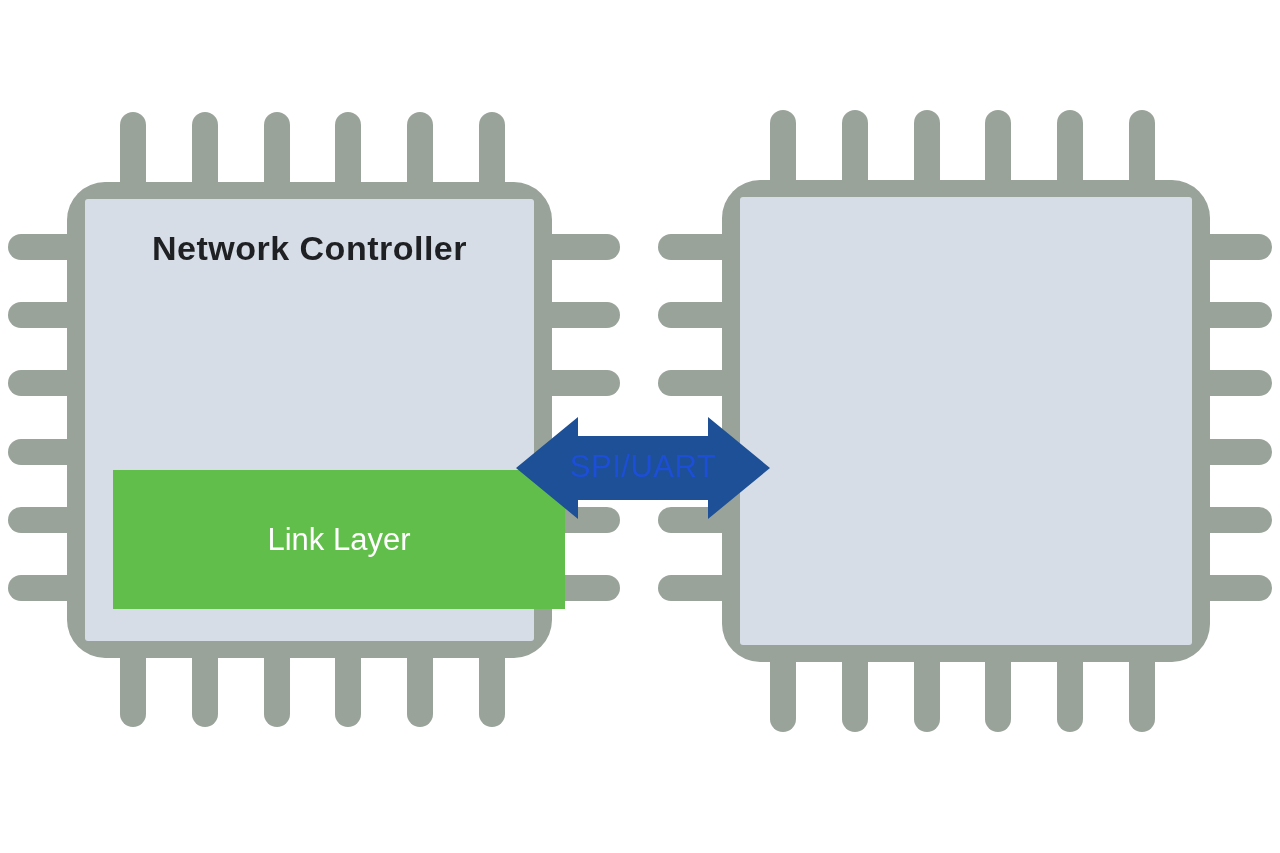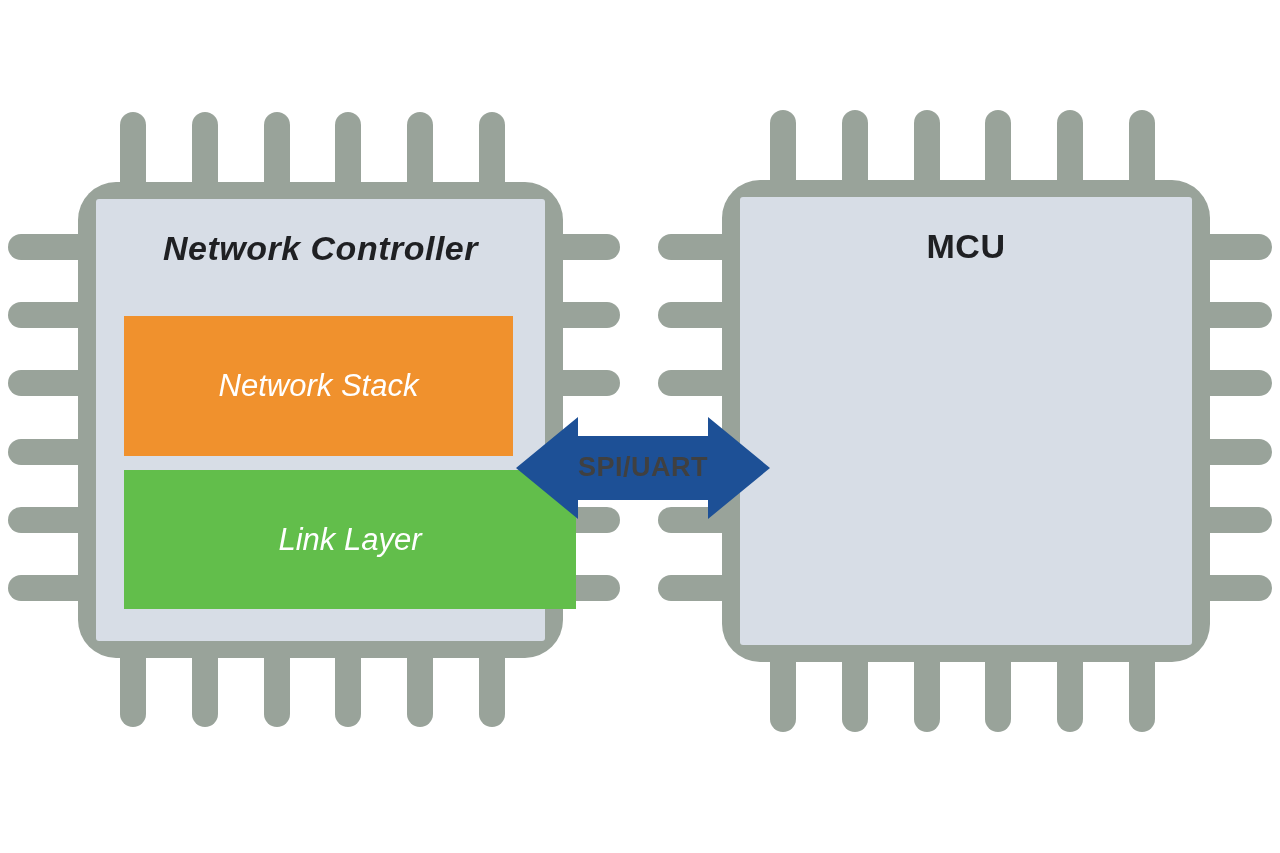--- a/index.html
+++ b/index.html
@@ -61,21 +61,21 @@
     align-items: center;
     justify-content: center;
     font-size: 31px;
     color: var(--block-text, #FFFFFF);
   }
   .block-network-stack { background: var(--network-stack, #F0912D); }
   .block-link-layer    { background: var(--link-layer, #62BE4B); }
   .block-application   { background: var(--application, #35B6E8); }
 
   
-  .chip-left .chip-body   { left: 78px;  top: 182px; width: 485px; height: 476px; font-style: italic; }
+  .chip-left .chip-body   { left: 67px;  top: 182px; width: 485px; height: 476px; }
   .chip-left .pins-top    { left: 120px; top: 112px; width: 385px; height: 75px; }
   .chip-left .pins-bottom { left: 120px; top: 650px; width: 385px; height: 77px; }
   .chip-left .pins-left   { left: 8px;   top: 234px; width: 80px;  height: 367px; }
   .chip-left .pins-right  { left: 540px; top: 234px; width: 80px;  height: 367px; }
 
   .chip-left .block-network-stack { left: 28px; top: 117px; width: 389px; height: 140px; }
   .chip-left .block-link-layer    { left: 28px; top: 271px; width: 452px; height: 139px; }
 
   
   .chip-right .chip-body   { left: 722px;  top: 180px; width: 488px; height: 482px; }
@@ -94,23 +94,23 @@
     z-index: 5;
   }
   .arrow-wrap svg { display: block; width: 100%; height: 100%; }
   .arrow-wrap svg polygon { fill: var(--arrow, #1D5096); }
   .arrow-label {
     position: absolute;
     inset: 0;
     display: flex;
     align-items: center;
     justify-content: center;
-    font-size: 27px;
-    font-weight: 700;
-    color: #404040;
+    font-size: 31px;
+    font-weight: 400;
+    color: #1d4ed8;
     letter-spacing: 0.5px;
     padding-bottom: 2px;
   }
 </style>
 </head>
 <body>
 
 <div class="stage">
 
   <div class="chip chip-left">
@@ -144,23 +144,20 @@
         <div class="pin"></div>
         <div class="pin"></div>
         <div class="pin"></div>
         <div class="pin"></div>
       </div>
 
     <div class="chip-body">
       <div class="chip-inner">
         <div class="chip-title">Network Controller</div>
 
-        <div class="block block-network-stack">
-          <span>Network Stack</span>
-        </div>
 
         <div class="block block-link-layer">
           <span>Link Layer</span>
         </div>
       </div>
     </div>
   </div>
 
   <div class="chip chip-right">
     <div class="pins pins-top">
@@ -191,21 +188,20 @@
         <div class="pin"></div>
         <div class="pin"></div>
         <div class="pin"></div>
         <div class="pin"></div>
         <div class="pin"></div>
         <div class="pin"></div>
       </div>
 
     <div class="chip-body">
       <div class="chip-inner">
-        <div class="chip-title">MCU</div>
 
       </div>
     </div>
   </div>
 
   <div class="arrow-wrap">
     <svg viewBox="0 0 258 106" preserveAspectRatio="none">
       <polygon points="2,53 64,2 64,21 194,21 194,2 256,53 194,104 194,85 64,85 64,104"></polygon>
     </svg>
     <div class="arrow-label">SPI/UART</div>

